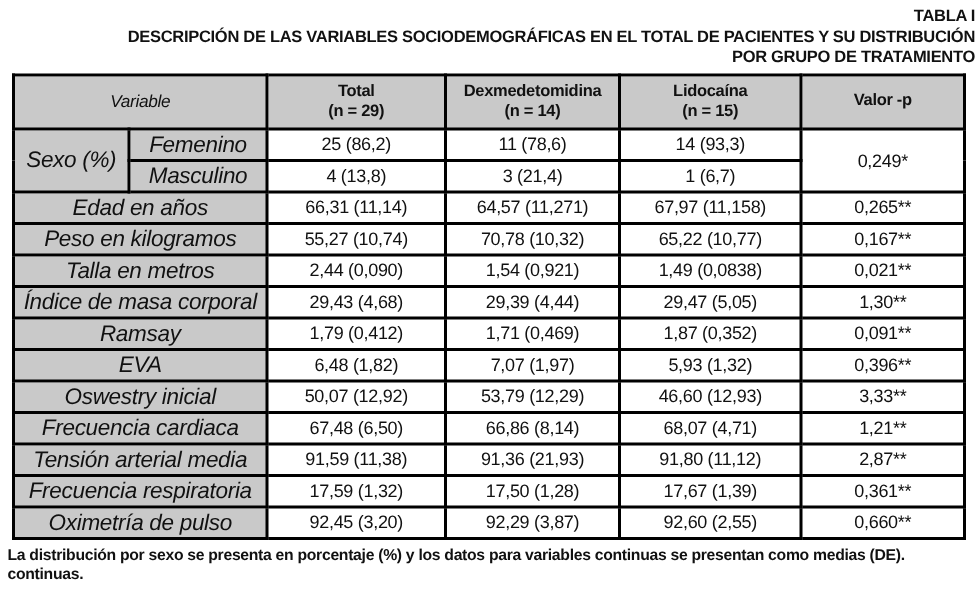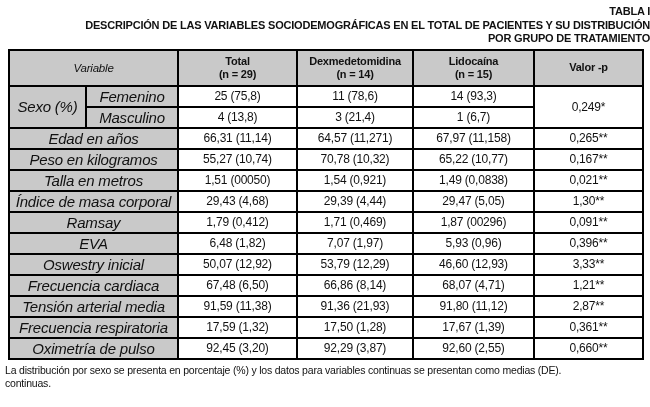--- a/index.html
+++ b/index.html
@@ -36,20 +36,21 @@
   tr.r { height: 21px; }
   .gray { background: #c9c9c9; }
   th.hcell { font-size: 11px; font-weight: bold; line-height: 12.5px; }
   th.hvar  { font-size: 11.5px; font-weight: normal; font-style: italic; }
   td.lbl   { font-size: 15px; font-style: italic; margin-left: 28px; }
   td.val   { font-size: 12px; background: #fff; }
   .footnote {
     font-size: 10.5px;
     line-height: 13px;
     padding: 4px 5px 0 5px;
+    font-weight: bold;
   }
 </style>
 </head>
 <body>
 
 <div class="title-block">
   <div>TABLA I</div>
   <div>DESCRIPCIÓN DE LAS VARIABLES SOCIODEMOGRÁFICAS EN EL TOTAL DE PACIENTES Y SU DISTRIBUCIÓN</div>
   <div>POR GRUPO DE TRATAMIENTO</div>
 </div>
@@ -78,21 +79,21 @@
     <th class="gray hcell">
       <div>Lidocaína</div>
       <div>(n = 15)</div>
     </th>
     <th class="gray hcell">Valor -p</th>
   </tr>
 
   <tr class="r">
     <td class="gray lbl" rowspan="2">Sexo (%)</td>
     <td class="gray lbl">Femenino</td>
-    <td class="val">25 (75,8)</td>
+    <td class="val">25 (86,2)</td>
     <td class="val">11 (78,6)</td>
     <td class="val">14 (93,3)</td>
     <td class="val" rowspan="2">0,249*</td>
   </tr>
   <tr class="r">
     <td class="gray lbl">Masculino</td>
     <td class="val">4 (13,8)</td>
     <td class="val">3 (21,4)</td>
     <td class="val">1 (6,7)</td>
   </tr>
@@ -106,44 +107,44 @@
   </tr>
   <tr class="r">
     <td class="gray lbl" colspan="2">Peso en kilogramos</td>
     <td class="val">55,27 (10,74)</td>
     <td class="val">70,78 (10,32)</td>
     <td class="val">65,22 (10,77)</td>
     <td class="val">0,167**</td>
   </tr>
   <tr class="r">
     <td class="gray lbl" colspan="2">Talla en metros</td>
-    <td class="val">1,51 (00050)</td>
+    <td class="val">2,44 (0,090)</td>
     <td class="val">1,54 (0,921)</td>
     <td class="val">1,49 (0,0838)</td>
     <td class="val">0,021**</td>
   </tr>
   <tr class="r">
     <td class="gray lbl" colspan="2">Índice de masa corporal</td>
     <td class="val">29,43 (4,68)</td>
     <td class="val">29,39 (4,44)</td>
     <td class="val">29,47 (5,05)</td>
     <td class="val">1,30**</td>
   </tr>
   <tr class="r">
     <td class="gray lbl" colspan="2">Ramsay</td>
     <td class="val">1,79 (0,412)</td>
     <td class="val">1,71 (0,469)</td>
-    <td class="val">1,87 (00296)</td>
+    <td class="val">1,87 (0,352)</td>
     <td class="val">0,091**</td>
   </tr>
   <tr class="r">
     <td class="gray lbl" colspan="2">EVA</td>
     <td class="val">6,48 (1,82)</td>
     <td class="val">7,07 (1,97)</td>
-    <td class="val">5,93 (0,96)</td>
+    <td class="val">5,93 (1,32)</td>
     <td class="val">0,396**</td>
   </tr>
   <tr class="r">
     <td class="gray lbl" colspan="2">Oswestry inicial</td>
     <td class="val">50,07 (12,92)</td>
     <td class="val">53,79 (12,29)</td>
     <td class="val">46,60 (12,93)</td>
     <td class="val">3,33**</td>
   </tr>
   <tr class="r">

